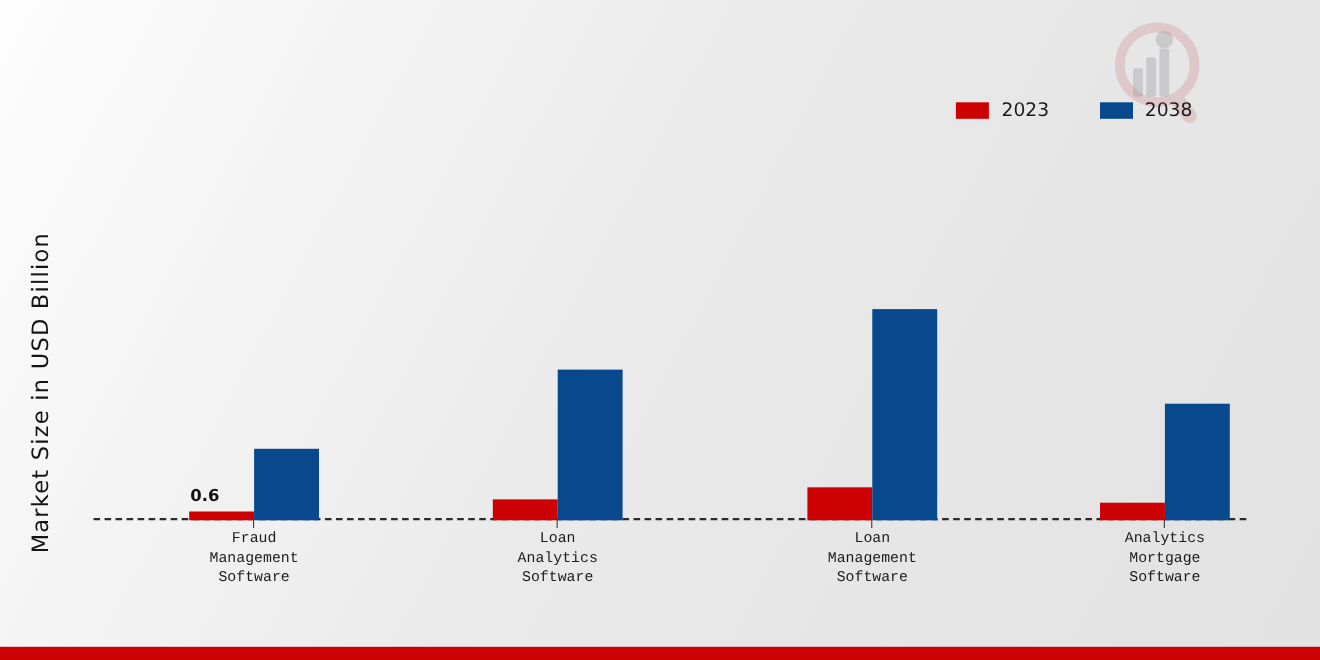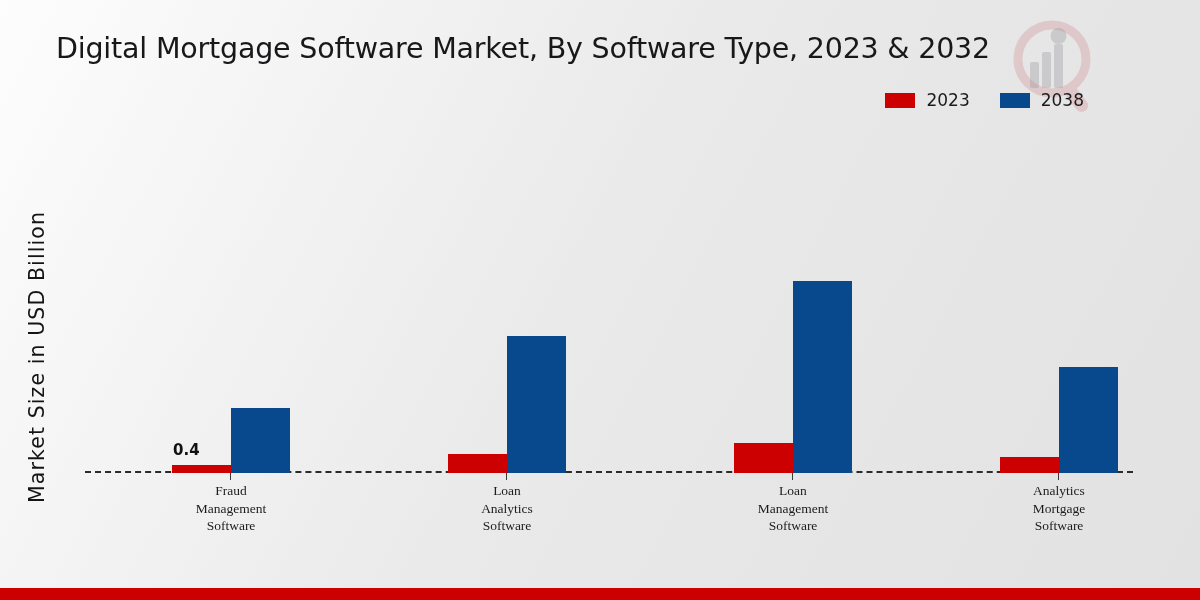--- a/index.html
+++ b/index.html
@@ -47,21 +47,21 @@
     font-family: "DejaVu Sans", sans-serif;
   }
 
   
   #legend {
     position: absolute;
     right: 116px;
     top: 92px;
     display: flex;
     align-items: center;
-    gap: 30px;
+    gap: 46px;
   }
   .legend-item {
     display: flex;
     align-items: center;
     gap: 11px;
   }
   .legend-swatch {
     width: 30px;
     height: 15px;
     display: block;
@@ -152,21 +152,21 @@
   .cat-label {
     position: absolute;
     top: 352px;
     left: 50%;
     transform: translateX(-50%);
     text-align: center;
     font-size: 13.5px;
     line-height: 17.5px;
     color: #1c1c1e;
     white-space: nowrap;
-    font-family: Liberation Serif, serif;
+    font-family: Liberation Mono, monospace;
   }
 
   
   #bottom-strip {
     position: absolute;
     left: 0;
     bottom: 0;
     width: 1200px;
     height: 12px;
     background: #cc0000;
@@ -185,21 +185,20 @@
       </g>
       <g opacity="0.30" fill="#8d8d93">
         <rect x="18" y="46" width="9" height="26" rx="2"></rect>
         <rect x="30" y="36" width="9" height="36" rx="2"></rect>
         <rect x="42" y="28" width="9" height="44" rx="2"></rect>
         <circle cx="46.5" cy="20" r="8"></circle>
       </g>
     </svg>
   </div>
 
-  <div id="chart-title">Digital Mortgage Software Market, By Software Type, 2023 &amp; 2032</div>
 
   <div id="legend">
     <div class="legend-item">
       <span class="legend-swatch" style="background:#cc0000"></span>
       <span class="legend-label">2023</span>
     </div>
     <div class="legend-item">
       <span class="legend-swatch" style="background:#08498d"></span>
       <span class="legend-label">2038</span>
     </div>
@@ -209,21 +208,21 @@
 
   <div id="plot">
 
     <div id="baseline"></div>
 
     <div class="group" style="left:58px; width:176px;">
       <div class="bars">
         <span class="bar series-2023" style="height:8px"></span>
         <span class="bar series-2032" style="height:65px"></span>
       </div>
-      <span class="bar-value" style="left:30px; bottom:14px;">0.4</span>
+      <span class="bar-value" style="left:30px; bottom:14px;">0.6</span>
       <span class="tick"></span>
       <div class="cat-label">
         <div>Fraud</div>
         <div>Management</div>
         <div>Software</div>
       </div>
     </div>
 
     <div class="group" style="left:334px; width:176px;">
       <div class="bars">

